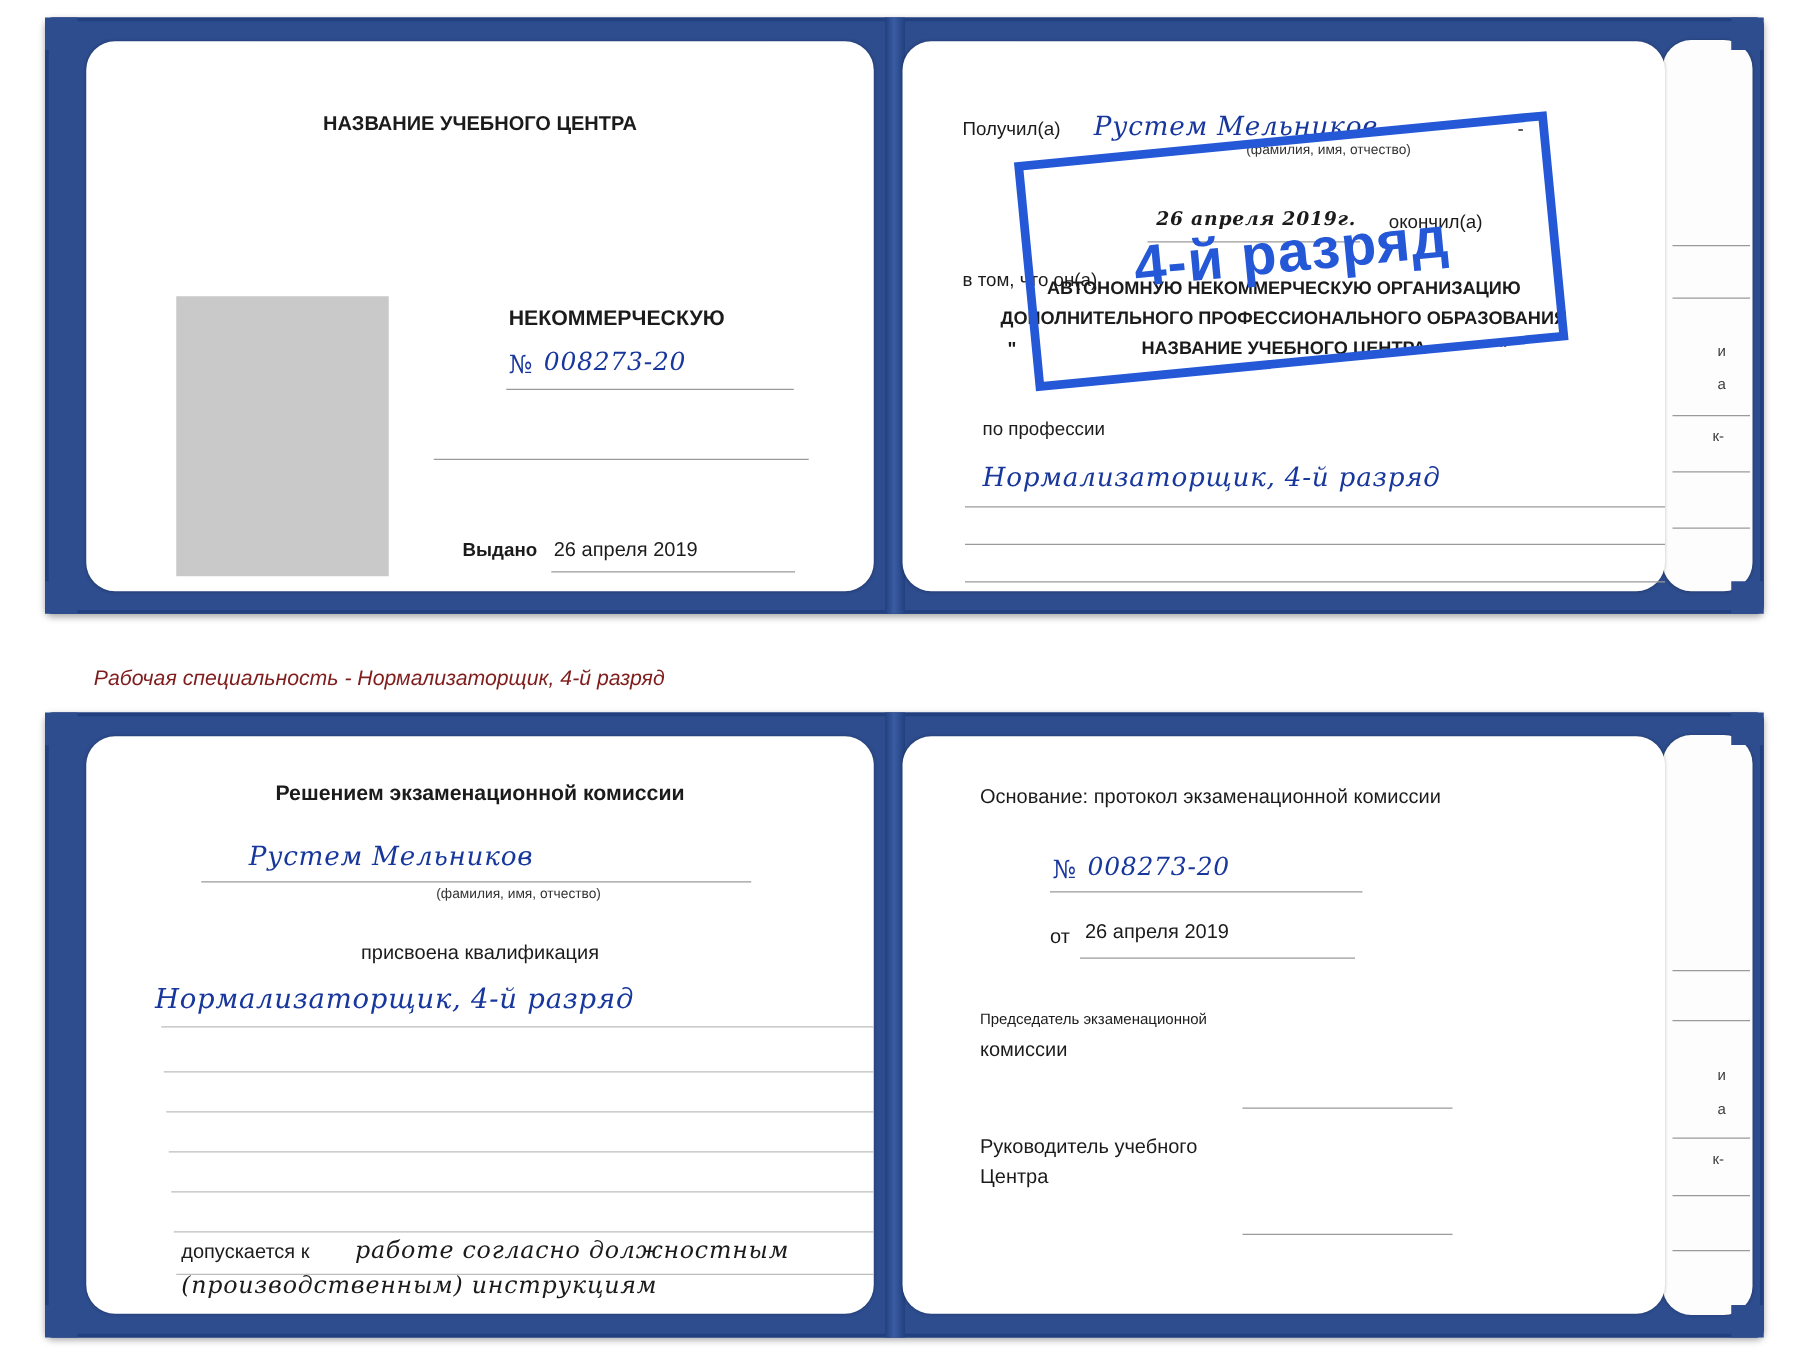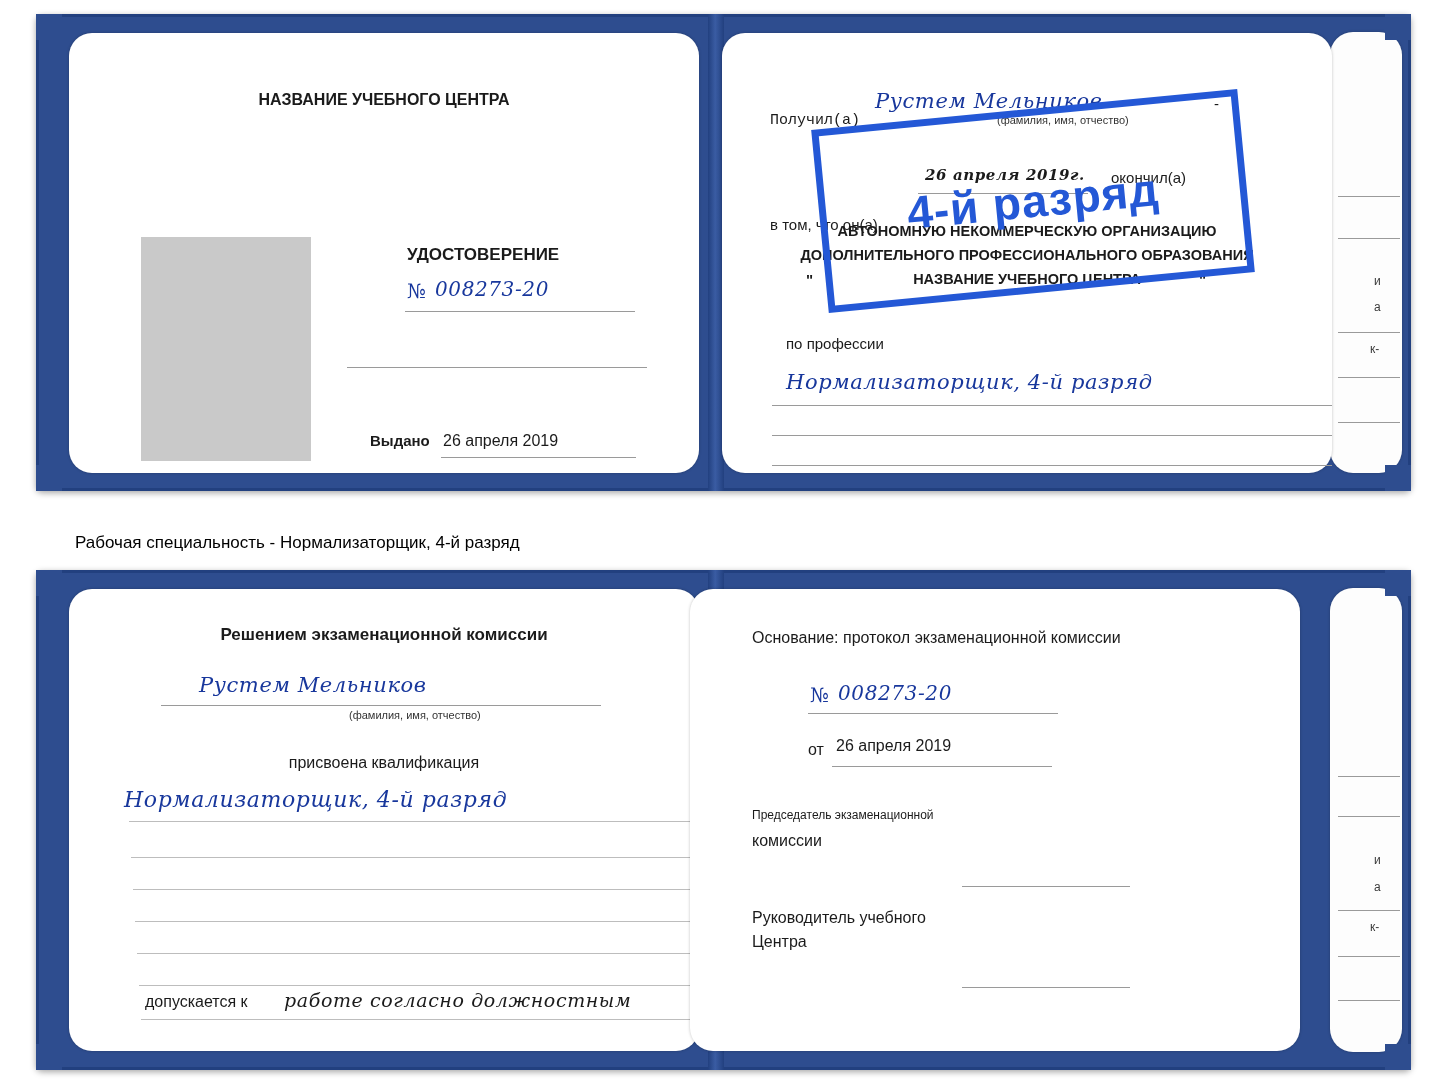--- a/index.html
+++ b/index.html
@@ -103,22 +103,23 @@
     background: rgba(255,255,255,0.0);
     letter-spacing: 1px;
   }
 
   
   .caption {
     position: absolute;
     left: 75px;
     top: 533px;
     font-size: 17px;
-    color: #000000;
+    color: #7f1d1d;
     white-space: nowrap;
+    font-style: italic;
   }
 
   
   .stub-line {
     position: absolute;
     height: 1px;
     background: #9a9a9a;
   }
   .stub-text {
     position: absolute;
@@ -148,38 +149,38 @@
   <div class="corner" style="right:0px; top:0px;"></div>
   <div class="corner" style="left:0px; bottom:0px;"></div>
   <div class="corner" style="right:0px; bottom:0px;"></div>
 
   <div class="page" style="left:33px; top:19px; width:630px; height:440px;">
     <div class="page-inner">
       <div class="lbl bold center" style="left:0; top:58px; width:630px; font-size:16px;">НАЗВАНИЕ УЧЕБНОГО ЦЕНТРА</div>
 
       <div class="photo" style="left:72px; top:204px; width:170px; height:224px;"></div>
 
-      <div class="lbl bold" style="left:338px; top:212px; font-size:17px;">УДОСТОВЕРЕНИЕ</div>
+      <div class="lbl bold" style="left:338px; top:212px; font-size:17px;">НЕКОММЕРЧЕСКУЮ</div>
 
       <div class="hand" style="left:338px; top:246px; font-style:normal;">№</div>
       <div class="hand" style="left:366px; top:244px;">008273-20</div>
       <div class="line" style="left:336px; top:278px; width:230px;"></div>
 
       <div class="line" style="left:278px; top:334px; width:300px;"></div>
 
       <div class="lbl bold" style="left:301px; top:399px;">Выдано</div>
       <div class="lbl" style="left:374px; top:399px; font-size:16px;">26 апреля 2019</div>
       <div class="line" style="left:372px; top:424px; width:195px;"></div>
 
     </div>
   </div>
 
   <div class="page" style="left:686px; top:19px; width:610px; height:440px;">
     <div class="page-inner">
-      <div class="lbl" style="left:48px; top:79px;font-family:Liberation Mono, monospace;">Получил(а)</div>
+      <div class="lbl" style="left:48px; top:62px;">Получил(а)</div>
       <div class="hand" style="left:153px; top:56px; font-size:21px;">Рустем Мельников</div>
       <div class="lbl small" style="left:275px; top:81px;">(фамилия, имя, отчество)</div>
       <div class="lbl" style="left:492px; top:62px;">-</div>
 
       <div class="lbl" style="left:48px; top:136px;margin-top:47px;">в том, что он(а)</div>
       <div class="hand blue-small" style="left:203px; top:133px; color:#1b1b1b; font-size:15px;font-weight:bold;">26 апреля 2019г.</div>
       <div class="line" style="left:196px; top:160px; width:170px;"></div>
       <div class="lbl" style="left:389px; top:136px;">окончил(а)</div>
 
       <div class="lbl bold center" style="left:0; top:190px; width:610px; font-size:14.5px;">АВТОНОМНУЮ НЕКОММЕРЧЕСКУЮ ОРГАНИЗАЦИЮ</div>
@@ -236,24 +237,25 @@
       <div class="line faint" style="left:60px; top:232px; width:575px;"></div>
       <div class="line faint" style="left:62px; top:268px; width:570px;"></div>
       <div class="line faint" style="left:64px; top:300px; width:568px;"></div>
       <div class="line faint" style="left:66px; top:332px; width:566px;"></div>
       <div class="line faint" style="left:68px; top:364px; width:564px;"></div>
       <div class="line faint" style="left:70px; top:396px; width:562px;"></div>
 
       <div class="lbl" style="left:76px; top:404px; font-size:16px;">допускается к</div>
       <div class="hand" style="left:215px; top:400px; font-size:19px; color:#1b1b1b;">работе согласно должностным</div>
       <div class="line faint" style="left:72px; top:430px; width:560px;"></div>
-    </div>
-  </div>
-
-  <div class="page" style="left:654px; top:19px; width:610px; height:462px;">
+      <div class="hand" style="left:76px; top:428px; font-size:19px; color:#1b1b1b;">(производственным) инструкциям</div>
+    </div>
+  </div>
+
+  <div class="page" style="left:686px; top:19px; width:610px; height:462px;">
     <div class="page-inner">
       <div class="lbl" style="left:62px; top:40px; font-size:16px;">Основание: протокол экзаменационной комиссии</div>
 
       <div class="hand" style="left:120px; top:94px; font-style:normal;">№</div>
       <div class="hand" style="left:148px; top:92px;">008273-20</div>
       <div class="line" style="left:118px; top:124px; width:250px;"></div>
 
       <div class="lbl" style="left:118px; top:152px; font-size:16px;">от</div>
       <div class="lbl" style="left:146px; top:148px; font-size:16px;">26 апреля 2019</div>
       <div class="line" style="left:142px; top:177px; width:220px;"></div>

